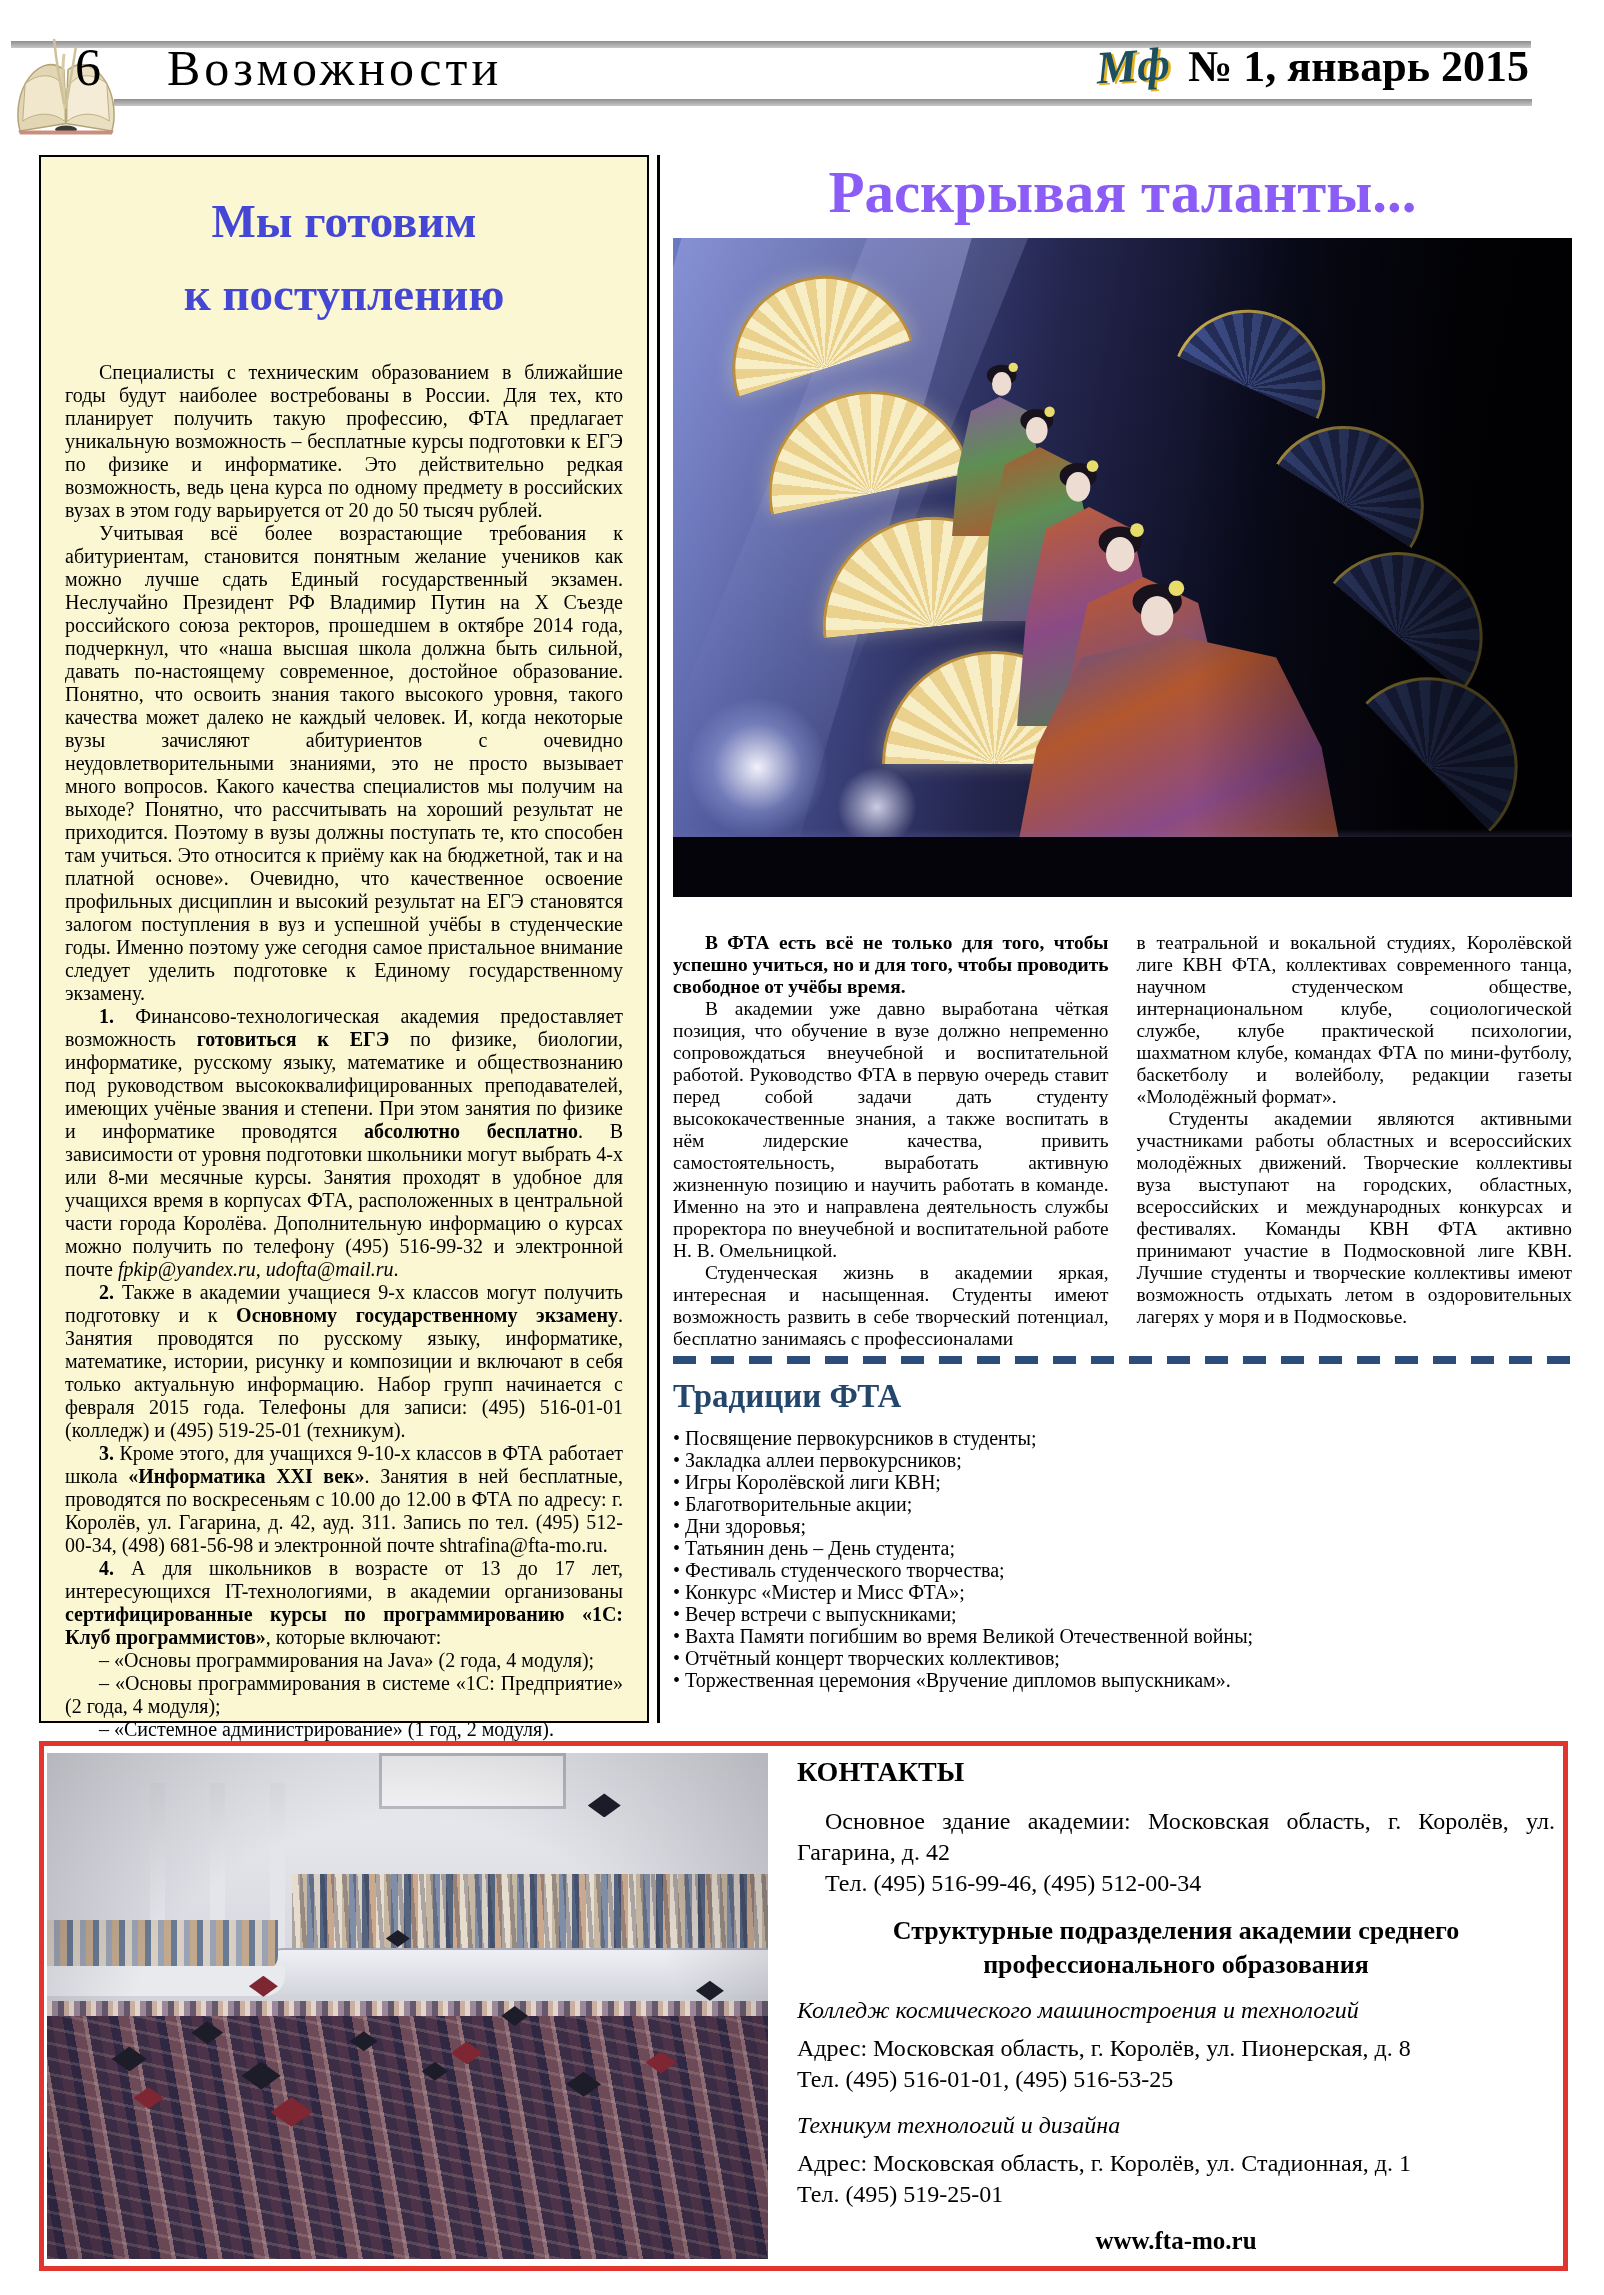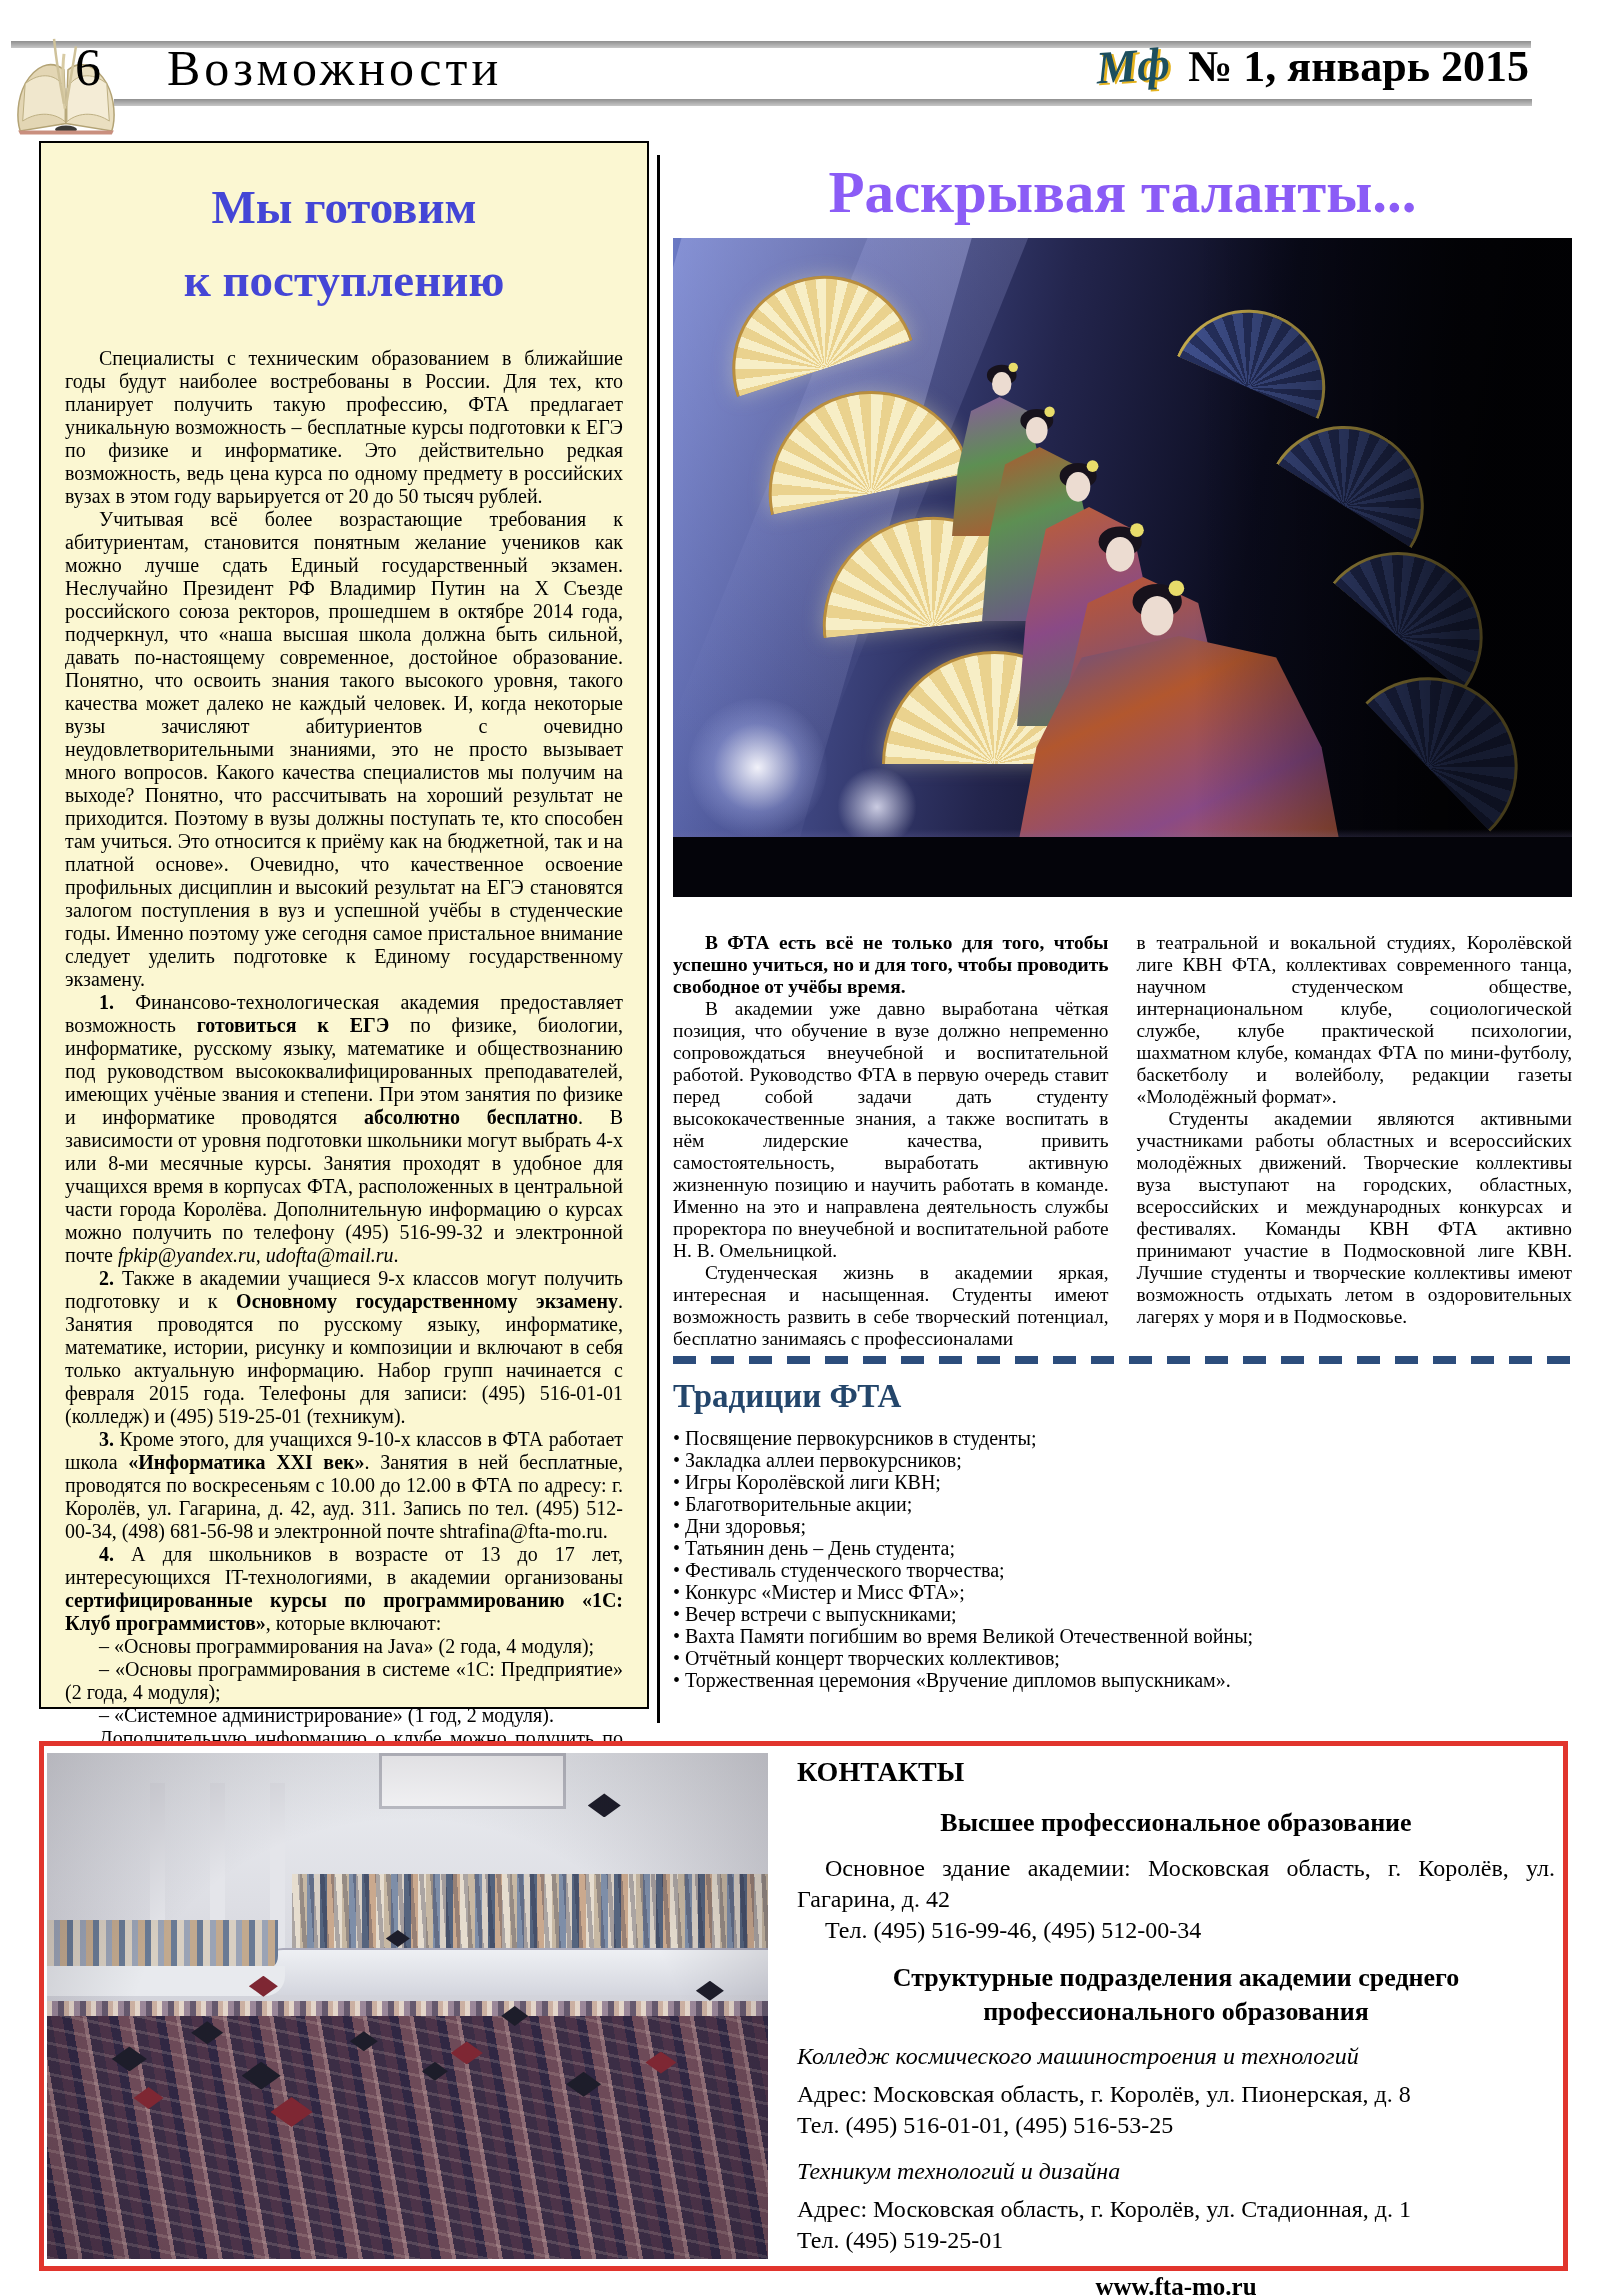--- a/index.html
+++ b/index.html
@@ -12,21 +12,21 @@
   #hdr-bar-top{left:11px;top:41px;width:1520px;}
   #hdr-bar-bottom{left:114px;top:99px;width:1418px;}
   #book-icon{position:absolute;left:10px;top:24px;width:110px;height:112px;}
   #page-number{position:absolute;left:75px;top:42px;font-size:52px;line-height:1;}
   #section-title{position:absolute;left:167px;top:43px;font-size:50px;line-height:1;letter-spacing:4px;}
   #hdr-right{position:absolute;top:43px;right:75px;display:flex;align-items:flex-start;gap:18px;}
   #issue-logo{font-size:46px;line-height:1;font-style:italic;font-weight:bold;color:#1d4f5e;
     text-shadow:2.5px 2px 0 #e5b31e;transform:rotate(-4deg);}
   #issue-number{font-size:44px;line-height:1.1;font-weight:bold;}
   
-  #left-box{position:absolute;left:39px;top:141px;width:610px;height:1568px;background:#fbf7d2;
+  #left-box{position:absolute;left:39px;top:155px;width:610px;height:1568px;background:#fbf7d2;
     border:2.5px solid #000;box-sizing:border-box;padding:13px 24px 0 24px;}
   #left-title{color:#4446d6;text-align:center;font-weight:bold;font-size:47px;line-height:1.55;margin:15px 0 30px 0;}
   .article{font-size:20px;line-height:23px;text-align:justify;margin:0;text-indent:34px;}
   #col-rule{position:absolute;left:657px;top:155px;width:2.5px;height:1568px;background:#000;}
   
   #talents-title{position:absolute;left:673px;top:158px;width:899px;text-align:center;
     color:#8b5cf6;font-weight:bold;font-size:59px;}
   #dancers-photo{position:absolute;left:673px;top:238px;width:899px;height:659px;
     background:#07060d;overflow:hidden;}
   .ph-bg{position:absolute;inset:0;background:linear-gradient(100deg,#6a79c4 0%,#454e8e 18%,#23254d 40%,#0b0c1e 62%,#04040a 85%);}
@@ -248,21 +248,20 @@
   <div class="cap" style="left:72%;top:63%;width:35px;height:25px;"></div>
   <div class="cap red" style="left:83%;top:59%;width:31px;height:22px;"></div>
   <div class="cap" style="left:90%;top:45%;width:28px;height:20px;"></div>
   <div class="cap" style="left:75%;top:8%;width:33px;height:24px;"></div>
   <div class="cap" style="left:47%;top:35%;width:24px;height:17px;"></div>
   <div class="gp-shade"></div>
 </div>
 
 <div id="contacts-text">
   <p id="contacts-title">КОНТАКТЫ</p>
-  <p class="c-head">Высшее профессиональное образование</p>
   <p class="c-par">Основное здание академии: Московская область, г. Королёв, ул. Гагарина, д. 42</p>
   <p class="c-tel">Тел. (495) 516-99-46, (495) 512-00-34</p>
   <p class="c-head" style="width:82%;margin-left:auto;margin-right:auto;">Структурные подразделения академии среднего профессионального образования</p>
   <p class="c-it">Колледж космического машиностроения и технологий</p>
   <p class="c-par" style="text-indent:0;">Адрес: Московская область, г. Королёв, ул. Пионерская, д. 8</p>
   <p class="c-tel" style="text-indent:0;">Тел. (495) 516-01-01, (495) 516-53-25</p>
   <p class="c-it">Техникум технологий и дизайна</p>
   <p class="c-par" style="text-indent:0;">Адрес: Московская область, г. Королёв, ул. Стадионная, д. 1</p>
   <p class="c-tel" style="text-indent:0;margin-bottom:0;">Тел. (495) 519-25-01</p>
   <p id="website">www.fta-mo.ru</p>

